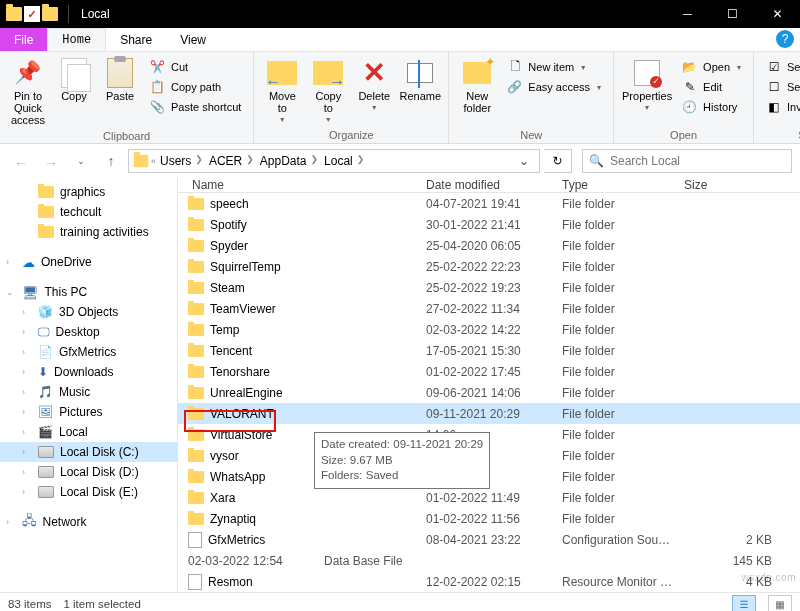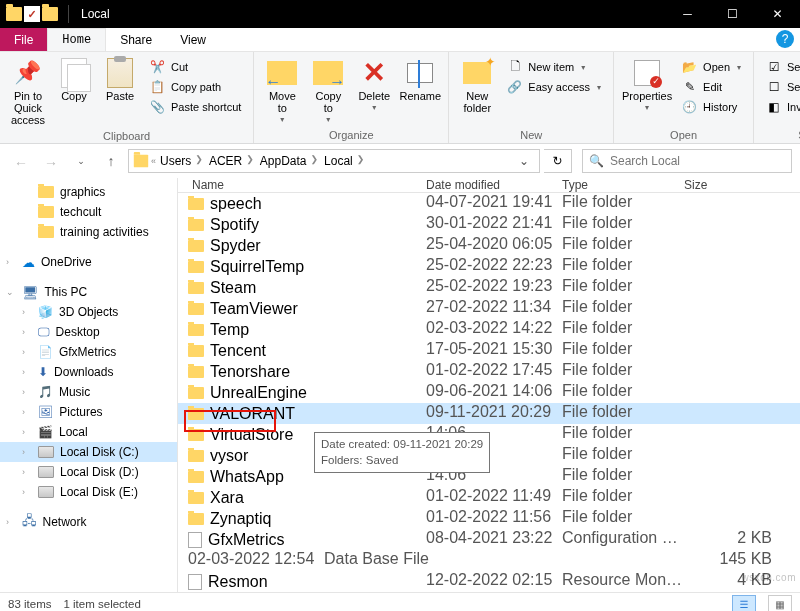--- a/index.html
+++ b/index.html
@@ -12,21 +12,21 @@
 .tb-folder::before { content: ""; position: absolute; top: -3px; left: 0; width: 7px; height: 3px; background: #ffd666; border-radius: 1px 1px 0 0; }
 .tb-check { width: 16px; height: 16px; background: #fff; display: flex; align-items: center; justify-content: center; color: #c0392b; font-size: 11px; font-weight: bold; }
 .titlebar .sep { width: 1px; height: 18px; background: #444; margin: 0 4px; }
 .titlebar .title { padding-left: 8px; font-size: 12px; }
 .titlebar .spacer { flex: 1; }
 .winbtn { width: 45px; height: 28px; display: flex; align-items: center; justify-content: center; color: #fff; font-size: 12px; }
 
 
 .menubar { height: 24px; background: #fff; display: flex; align-items: stretch; border-bottom: 1px solid #e5e5e5; position: relative; }
 .menutab { padding: 0 14px; display: flex; align-items: center; font-size: 12px; }
-.menutab.file { background: #be185d; color: #fff; }
+.menutab.file { background: #d946ef; color: #fff; }
 .menutab.active { background: #f5f6f7; border: 1px solid #e5e5e5; border-bottom: none; font-family: Liberation Mono, monospace; }
 .menubar .dropicon { width: 24px; display: flex; align-items: center; justify-content: center; color: #666; }
 .menubar .help { position: absolute; right: 6px; top: 2px; width: 18px; height: 18px; border-radius: 50%; background: #1496e1; color: #fff; display: flex; align-items: center; justify-content: center; font-size: 12px; }
 
 
 .ribbon { height: 92px; background: #f5f6f7; border-bottom: 1px solid #dadbdc; display: flex; }
 .rgroup { border-right: 1px solid #e0e0e0; display: flex; flex-direction: column; justify-content: space-between; padding: 4px 6px 2px 6px; }
 .rgroup .label { text-align: center; font-size: 11px; color: #666; padding-top: 2px; }
 .rrow { display: flex; align-items: flex-start; gap: 2px; }
 .bigbtn { width: 44px; display: flex; flex-direction: column; align-items: center; padding: 2px 4px; font-size: 11px; text-align: center; line-height: 1.1; gap: 2px; }
@@ -76,21 +76,21 @@
 .ni-pc { color: #3a6ea5; font-size: 13px; }
 .ni-disk { width: 16px; height: 12px; background: linear-gradient(#e8e8e8,#c8c8c8); border: 1px solid #999; border-radius: 1px; flex-shrink: 0; }
 .ni-net { color: #3a6ea5; font-size: 13px; }
 
 .content { flex: 1; display: flex; flex-direction: column; overflow: hidden; position: relative; }
 .cols { display: flex; height: 24px; border-bottom: 1px solid #e5e5e5; align-items: center; padding-left: 10px; color: #444; }
 .col-name { width: 238px; padding-left: 4px; }
 .col-date { width: 136px; }
 .col-type { width: 122px; }
 .col-size { flex: 1; }
-.filerow { display: flex; height: 21px; padding-left: 10px; font-size: 16px; }
+.filerow { display: flex; height: 21px; align-items: center; padding-left: 10px; font-size: 12px; }
 .filerow.sel { background: #cde8ff; }
 .filerow .fc-name { width: 238px; display: flex; align-items: center; gap: 6px; }
 .filerow .fc-date { width: 136px; color: #555; }
 .filerow .fc-type { width: 122px; color: #555; white-space: nowrap; overflow: hidden; text-overflow: ellipsis; }
 .filerow .fc-size { flex: 1; color: #555; text-align: right; padding-right: 28px; }
 .fic-folder { width: 16px; height: 12px; background: #ffd666; border-radius: 1px; position: relative; flex-shrink: 0; }
 .fic-folder::before { content:""; position:absolute; top:-2px; left:0; width:6px; height:2px; background:#ffd666; }
 .fic-file { width: 14px; height: 16px; background: #fff; border: 1px solid #aaa; flex-shrink: 0; }
 .highlight-box { position: absolute; border: 2px solid #e5140a; pointer-events: none; }
 
@@ -561,20 +561,21 @@
             <span>Resmon</span>
           </div>
           <div class="fc-date">12-02-2022 02:15</div>
           <div class="fc-type">Resource Monitor …</div>
           <div class="fc-size">4 KB</div>
         </div>
       </div>
     <div class="highlight-box" id="hlbox" style="left: 6px; top: 232px; width: 92px; height: 22px;"></div>
     <div class="tooltip" id="tooltip" style="left: 136px; top: 254px;">
       <div>Date created: 09-11-2021 20:29</div>
+      <div>Size: 9.67 MB</div>
       <div>Folders: Saved</div>
     </div>
   </div>
 </div>
 
 <div class="status">
   <span>83 items</span>
   <span>1 item selected</span>
   <div class="spacer"></div>
   <div class="viewbtn active">☰</div>

